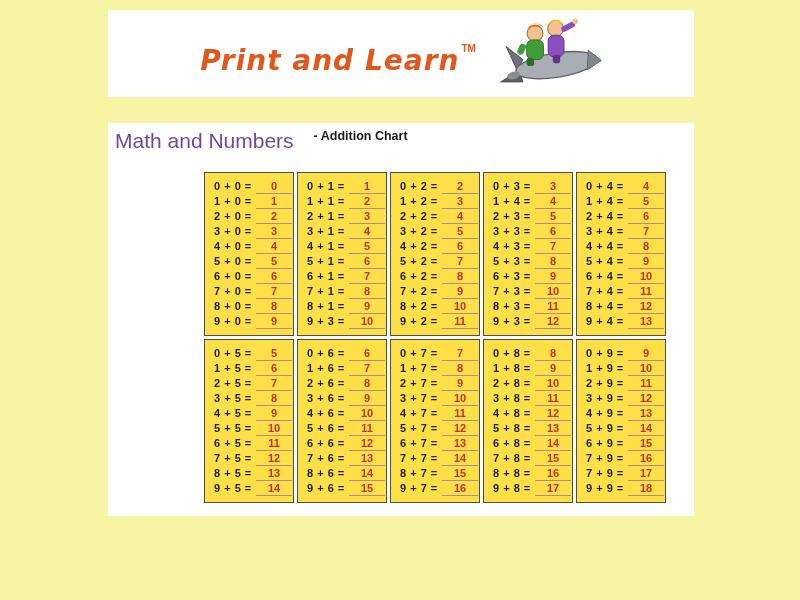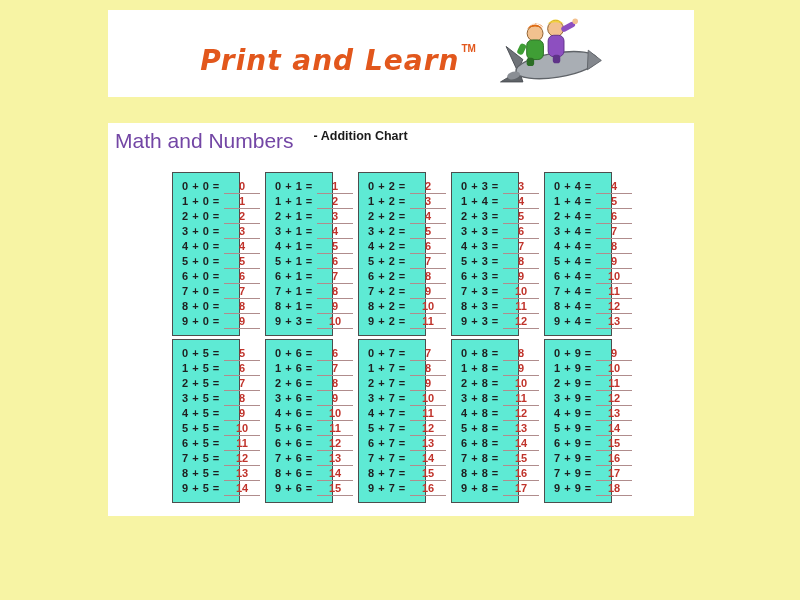--- a/index.html
+++ b/index.html
@@ -23,22 +23,22 @@
   .logo-tm{font-size:10px;color:#E2571C;font-weight:bold;padding-top:10px;margin-left:2px;}
   .rocket-svg{width:104px;height:84px;flex:0 0 auto;margin-top:-2px;}
   
   .content-box{left:108px;top:123px;width:586px;height:393px;}
   .page-title{position:absolute;left:7px;top:6px;display:flex;align-items:flex-start;white-space:nowrap;}
   .title-main{font-size:21px;color:#7346A5;}
   .title-sub{font-size:12.5px;font-weight:bold;color:#1A1A1A;margin-left:20px;}
   
   .grid{position:absolute;left:64px;top:49px;width:462px;
     display:grid;grid-template-columns:repeat(5,90px);gap:3px;}
-  .cell{box-sizing:border-box;width:68px;border:1px solid #4D4D4D;background:#5eead4;
-    padding:6px 2px 6px 9px;}
+  .cell{box-sizing:border-box;width:90px;border:1px solid #4D4D4D;background:#fde047;
+    padding:6px 2px 6px 9px;margin-left:32px;}
   .line{height:15px;line-height:15px;font-size:11px;font-weight:bold;color:#1F1F1F;white-space:nowrap;}
   .q{display:inline-block;min-width:40px;letter-spacing:0.5px;}
   .ans{display:inline-block;width:36px;margin-left:2px;text-align:center;
     color:#C0332B;border-bottom:1.5px solid #B08C8C;line-height:13px;height:13px;vertical-align:baseline;}
   
   .footer{position:absolute;left:0;top:559px;width:800px;text-align:center;
     font-size:10.5px;font-weight:bold;color:#111;line-height:13px;}
   .footer a{color:#2B2BCE;text-decoration:underline;cursor:pointer;}
 </style>
 </head>

